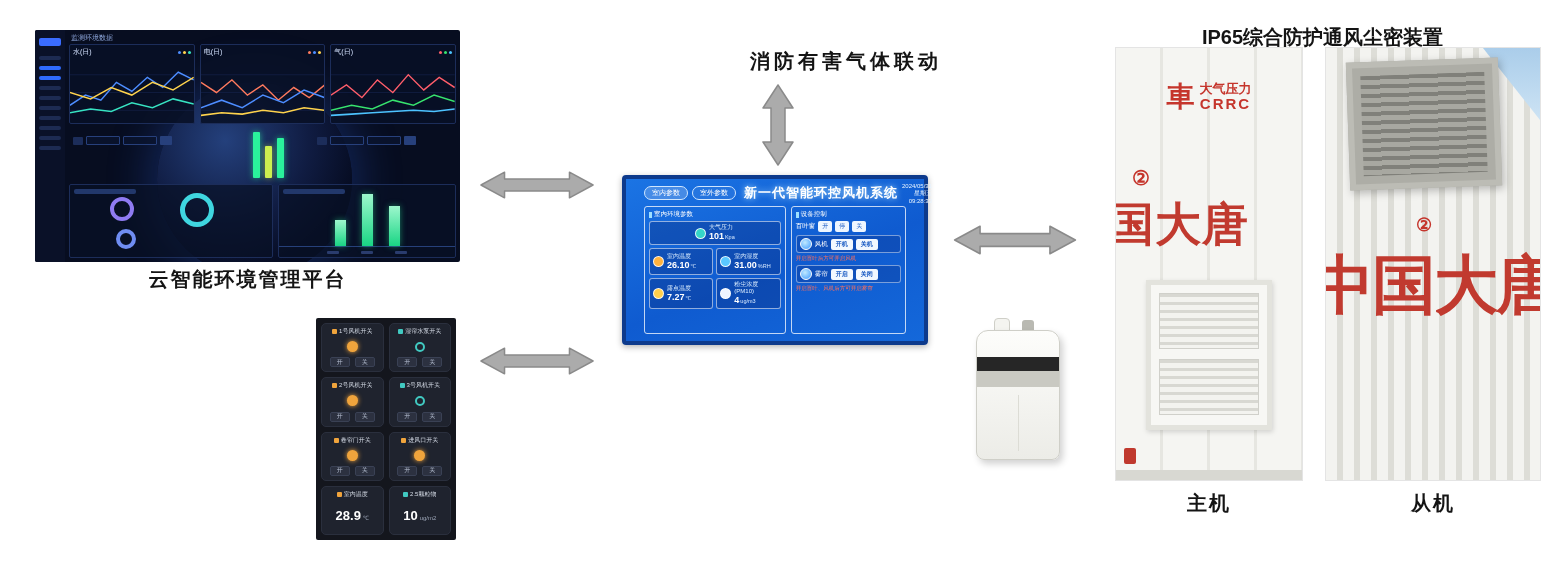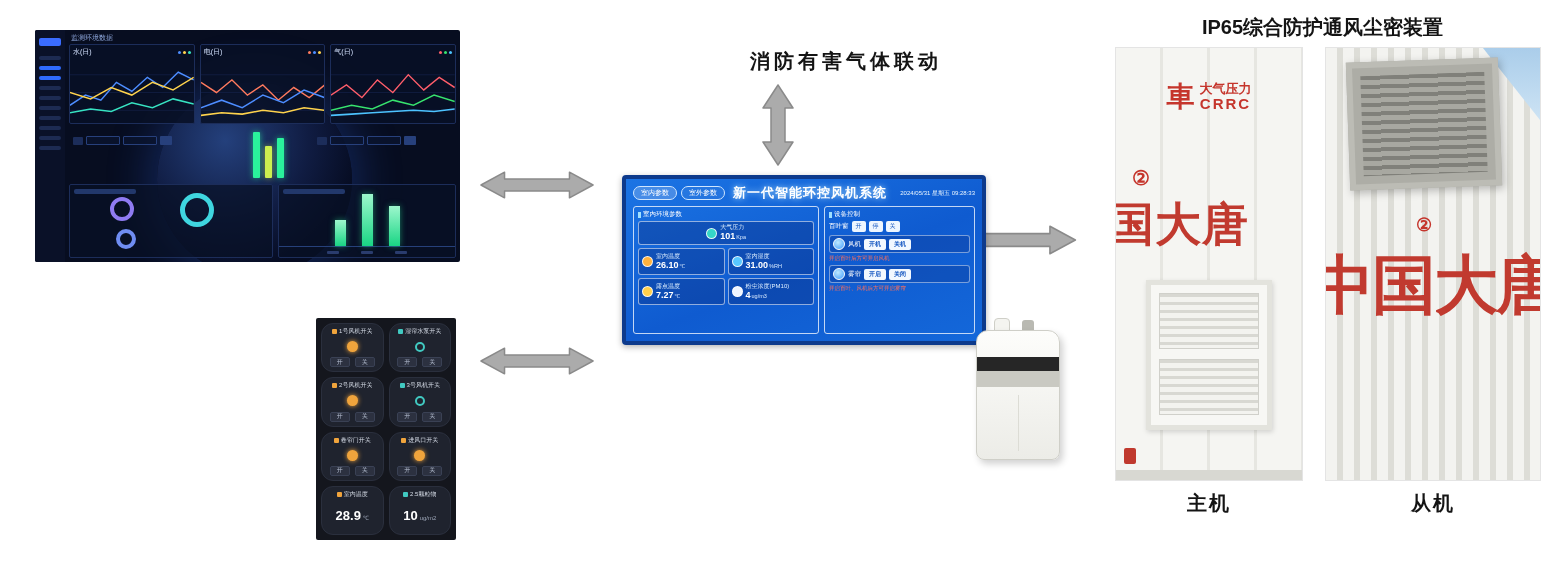--- a/index.html
+++ b/index.html
@@ -6,21 +6,21 @@
   body { font-family:"Liberation Sans", sans-serif; background:#ffffff; }
   .canvas { position:relative; width:1563px; height:568px; background:#ffffff; overflow:hidden; }
 
   
   .label { position:absolute; font-weight:bold; color:#141414; font-size:20px; }
   .lbl-cloud  { left:35px;   top:266px; width:425px; text-align:center; letter-spacing:2px; }
   .lbl-phone  { left:112px;  top:500px; width:230px; text-align:center; letter-spacing:2px; }
   .lbl-fire   { left:612px;  top:48px;  width:330px; text-align:right; letter-spacing:4px; }
   .lbl-box    { left:622px;  top:358px; width:306px; text-align:center; letter-spacing:7px; }
   .lbl-sensor { left:918px;  top:458px; width:200px; text-align:center; letter-spacing:3px; }
-  .lbl-ip65   { left:1100px; top:14px;  width:445px; text-align:center; }
+  .lbl-ip65   { left:1100px; top:24px;  width:445px; text-align:center; }
   .lbl-master { left:1116px; top:490px; width:186px; text-align:center; letter-spacing:2px; }
   .lbl-slave  { left:1326px; top:490px; width:214px; text-align:center; letter-spacing:2px; }
 
   
   .arrow { position:absolute; z-index:1; }
   .arrow-1 { left:478px; top:168px; width:118px; height:34px; }
   .arrow-2 { left:478px; top:344px; width:118px; height:34px; }
   .arrow-v { left:760px; top:82px;  width:36px;  height:86px; }
   .arrow-3 { left:950px; top:222px; width:130px; height:36px; }
   .arrow polygon { fill:#ababab; stroke:#8a8a8a; stroke-width:1.5; stroke-linejoin:round; }
@@ -67,40 +67,40 @@
              justify-content:center; gap:16px; border-bottom:1px solid #26407a; padding-bottom:0; }
   .gbar { width:11px; background:linear-gradient(#9df7cd,#19d584); box-shadow:0 0 6px rgba(40,230,150,.5); }
   .h1 { height:26px; } .h2 { height:52px; } .h3 { height:40px; }
   .db-ticks { position:absolute; bottom:3px; left:0; right:0; display:flex; justify-content:center; gap:22px; }
   .tick { width:12px; height:3px; background:#2a3c6e; border-radius:1px; }
 
   
   .phone { position:absolute; left:316px; top:318px; width:140px; height:222px; background:#14161d;
            padding:5px; display:grid; grid-template-columns:1fr 1fr; grid-template-rows:repeat(4,1fr);
            gap:5px; z-index:2; border-radius:2px; }
-  .tile { background:#1f232e; border:1px solid #2a2f3d; border-radius:12px; padding:3px 2px;
+  .tile { background:#1f232e; border:1px solid #2a2f3d; border-radius:5px; padding:3px 2px;
           display:flex; flex-direction:column; align-items:center; justify-content:space-between; overflow:hidden; }
   .tile-title { font-size:6px; color:#d8dee9; display:flex; gap:2px; align-items:center;
                 white-space:nowrap; overflow:hidden; max-width:100%; }
   .tbullet { width:5px; height:5px; border-radius:1px; flex:none; }
   .tb-orange { background:#f0a43c; } .tb-teal { background:#41c9c1; }
   .tile-dot { width:11px; height:11px; border-radius:50%; }
   .dot-orange { background:#f0a43c; box-shadow:0 0 5px #f0a43c; }
   .dot-teal { width:10px; height:10px; border:2px solid #41c9c1; background:transparent; }
   .tile-btns { display:flex; gap:5px; margin-bottom:1px; }
   .tile-btn { width:20px; height:10px; background:#2c3140; border:1px solid #3a4154; border-radius:2px;
               color:#b9c2d4; font-size:6px; display:flex; align-items:center; justify-content:center; }
   .tile-valrow { display:flex; align-items:baseline; gap:2px; margin:6px 0 8px; }
   .tile-value { font-size:13px; font-weight:bold; color:#ffffff; }
   .tile-unit { font-size:6px; color:#9aa3b5; }
 
   
-  .controlbox { position:absolute; left:622px; top:175px; width:364px; height:170px;
+  .controlbox { position:absolute; left:622px; top:175px; width:306px; height:170px;
                 background:linear-gradient(160deg,#1b74e4 0%, #0f5bd0 55%, #1468da 100%);
-                border:4px solid #0d3a8c; border-radius:4px; padding:4px 7px; color:#fff; z-index:2;
+                border:4px solid #0d3a8c; border-radius:4px; padding:4px 18px; color:#fff; z-index:2;
                 box-shadow:0 2px 6px rgba(0,0,0,.3); }
   .cb-header { display:flex; align-items:center; gap:4px; height:20px; }
   .cb-btn { border:1px solid #cfe6ff; color:#fff; background:rgba(255,255,255,.2); border-radius:9px;
             font-size:7px; padding:1px 7px; white-space:nowrap; }
   .cb-btn.ghost { background:rgba(255,255,255,.06); }
   .cb-title { font-size:13px; font-weight:bold; letter-spacing:1px; white-space:nowrap;
               text-shadow:0 0 6px rgba(180,230,255,.95); margin-left:4px; }
   .cb-datetime { margin-left:auto; font-size:6px; color:#e8f4ff; text-align:right; }
   .cb-body { display:flex; gap:5px; margin-top:3px; height:128px; }
   .cb-panel { border:1px solid rgba(255,255,255,.75); border-radius:3px; padding:3px 4px; position:relative; }
@@ -289,20 +289,21 @@
           </div>
           <div class="db-ticks">
             <span class="tick"></span>
               <span class="tick"></span>
               <span class="tick"></span>
           </div>
         </div>
       </div>
     </div>
   </div>
+  <div class="label lbl-cloud">云智能环境管理平台</div>
 
   <div class="phone">
     <div class="tile">
       <div class="tile-title">
           <span class="tbullet tb-orange"></span>
           <span>1号风机开关</span>
         </div>
       <div class="tile-dot dot-orange"></div>
       <div class="tile-btns">
         <div class="tile-btn">开</div>

